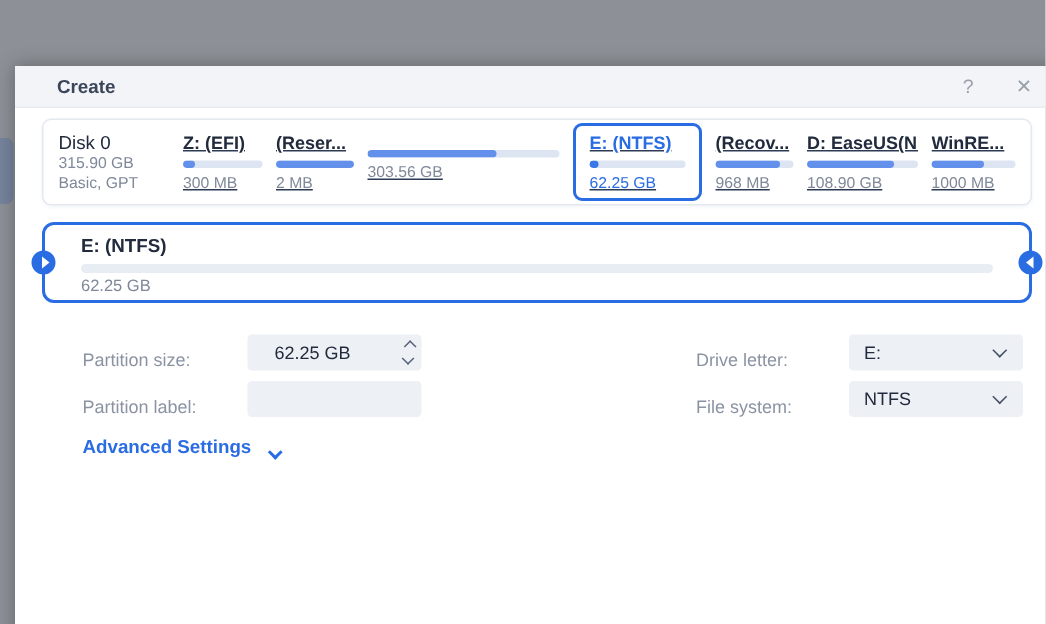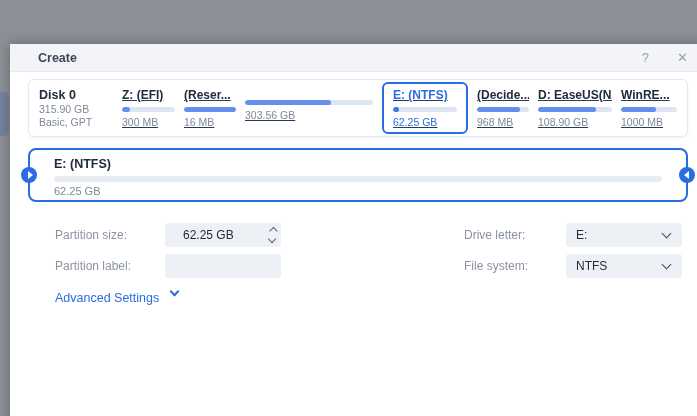--- a/index.html
+++ b/index.html
@@ -36,21 +36,21 @@
 
   .content { flex: 1 1 auto; display: flex; flex-direction: column; padding: 0 18px; }
 
   
   .disk-panel {
     margin-top: 7px; height: 58px; border: 1px solid #e4e8ef; border-radius: 6px;
     background: #fff; display: flex; align-items: center; gap: 9px; padding: 6px 10px;
     box-shadow: 0 1px 3px rgba(40,60,100,.06);
   }
   .disk-info { width: 74px; flex: 0 0 auto; }
-  .disk-name { font-size: 12.5px; font-weight: bold; color: #222b3d; line-height: 15px; }
+  .disk-name { font-size: 12.5px; font-weight: normal; color: #222b3d; line-height: 15px; }
   .disk-sub { font-size: 10.5px; color: #7f8899; line-height: 13px; }
   .part { flex: 0 0 auto; display: flex; flex-direction: column; justify-content: center; text-decoration: underline; }
   .part-label { font-size: 12px; font-weight: bold; color: #222b3d; white-space: nowrap; overflow: hidden; line-height: 14px; }
   .part-bar { height: 5px; border-radius: 3px; background: var(--bar-track, #dde4f2); margin: 5px 0 4px; overflow: hidden; }
   .part-fill { display: block; height: 100%; border-radius: 3px; background: var(--bar-fill, #6290ea); }
   .part-size { font-size: 10.5px; color: #7f8899; line-height: 12px; white-space: nowrap; }
   .part.selected {
     border: 2px solid var(--accent, #2a6ce2); border-radius: 6px; padding: 4px 9px; margin: -5px 0;
   }
   .part.selected .part-label, .part.selected .part-size { color: var(--accent, #2a6ce2); }
@@ -72,21 +72,21 @@
     display: flex; align-items: center; justify-content: center; cursor: ew-resize;
   }
   .handle.left { left: -9px; }
   .handle.right { right: -9px; }
   .handle .tri { width: 0; height: 0; border-top: 4px solid transparent; border-bottom: 4px solid transparent; }
   .handle.left .tri { border-left: 5px solid #fff; margin-left: 2px; }
   .handle.right .tri { border-right: 5px solid #fff; margin-right: 2px; }
 
   
   .form { margin-top: 21px; display: flex; flex-direction: column; gap: 7px; }
-  .form-row { display: flex; align-items: center; height: 24px; padding: 0 6px 0 27px; }
+  .form-row { display: flex; align-items: flex-end; height: 24px; padding: 0 6px 0 27px; }
   .f-label { font-size: 12px; color: #8b93a3; }
   .f-label.l1 { width: 110px; flex: 0 0 auto; }
   .f-label.l2 { width: 102px; flex: 0 0 auto; }
   .spacer { flex: 1 1 auto; }
   .field {
     width: 116px; height: 24px; background: #edf0f5; border: none; border-radius: 3px;
     display: flex; align-items: center; position: relative; flex: 0 0 auto;
   }
   input.field {
     display: block; padding: 0 10px; font-family: "Liberation Sans", sans-serif;
@@ -101,22 +101,22 @@
   }
   .chev { width: 6px; height: 6px; border: solid #55607a; border-width: 1.5px 1.5px 0 0; }
   .chev.up { transform: rotate(-45deg) translate(1px, 1px); }
   .chev.down { transform: rotate(135deg) translate(0px, 0px); }
   .select { padding: 0 10px; font-size: 12px; color: #222b3d; cursor: pointer; }
   .select .sel-value { flex: 1 1 auto; }
   .select .chev { width: 7px; height: 7px; border-color: #454f63; margin-right: 2px; transform: rotate(135deg); margin-top: -3px; }
 
   
   .advanced {
-    margin: 13px 0 0 27px; display: inline-flex; align-items: flex-start; gap: 12px;
-    color: var(--accent, #2a6ce2); font-size: 12.5px; font-weight: 400; cursor: pointer;
+    margin: 13px 0 0 27px; display: inline-flex; align-items: flex-end; gap: 12px;
+    color: var(--accent, #2a6ce2); font-size: 12.5px; font-weight: 700; cursor: pointer;
     align-self: flex-start;
   }
   .advanced .chev { width: 7px; height: 7px; border-color: var(--accent, #2a6ce2); border-width: 2px 2px 0 0; transform: rotate(135deg); margin-top: -3px; }
 
   
   .footer { margin-top: auto; padding: 0 19px 5px 0; display: flex; justify-content: flex-end; gap: 13px; }
   .btn {
     height: 28px; border: none; border-radius: 4px; font-family: "Liberation Sans", sans-serif;
     font-size: 13px; font-weight: bold; cursor: pointer;
   }
@@ -155,40 +155,40 @@
               <span class="part-fill" style="width:16%"></span>
             </div>
           <div class="part-size">300 MB</div>
         </div>
 
         <div class="part" style="width:52px">
           <div class="part-label">(Reser...</div>
           <div class="part-bar">
               <span class="part-fill" style="width:100%"></span>
             </div>
-          <div class="part-size">16 MB</div>
+          <div class="part-size">2 MB</div>
         </div>
 
         <div class="part" style="width:128px">
           <div class="part-bar">
               <span class="part-fill" style="width:67%"></span>
             </div>
           <div class="part-size">303.56 GB</div>
         </div>
 
         <div class="part selected" style="width:86px">
           <div class="part-label">E: (NTFS)</div>
           <div class="part-bar">
               <span class="part-fill" style="width:10%"></span>
             </div>
           <div class="part-size">62.25 GB</div>
         </div>
 
         <div class="part" style="width:52px">
-          <div class="part-label">(Decide...</div>
+          <div class="part-label">(Recov...</div>
           <div class="part-bar">
               <span class="part-fill" style="width:82%"></span>
             </div>
           <div class="part-size">968 MB</div>
         </div>
 
         <div class="part" style="width:74px">
           <div class="part-label">D: EaseUS(N...</div>
           <div class="part-bar">
               <span class="part-fill" style="width:78%"></span>

